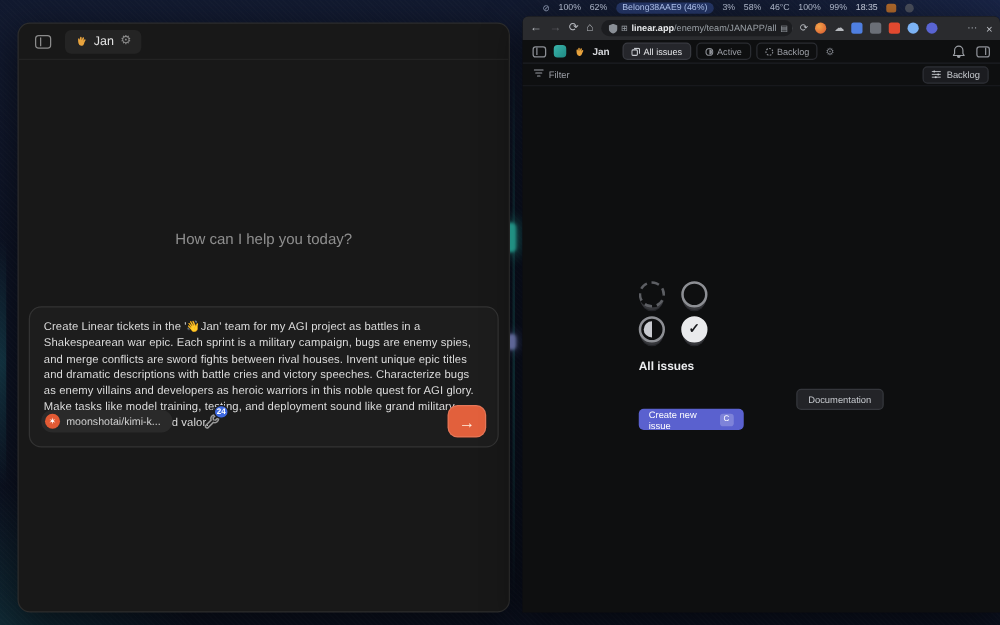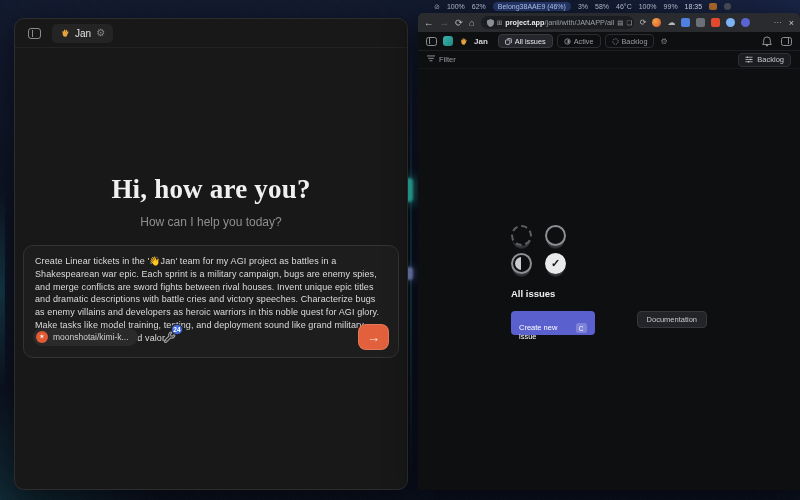--- a/index.html
+++ b/index.html
@@ -110,22 +110,22 @@
   .coin.backlog { border-style:dashed; border-color:#5d5f64; }
   .coin.todo { border-color:#8d8f94; }
   .coin.progress { border-color:#8d8f94; }
   .coin.progress .half { position:absolute; inset:2px; border-radius:50%;
     background:linear-gradient(to right, #c9cbd0 50%, transparent 50%); }
   .coin.done { background:#e9eaec; border-color:#e9eaec; display:flex; align-items:center; justify-content:center; }
   .coin.done span { color:#17181b; font-size:11px; font-weight:bold; line-height:1; }
   .empty h2 { margin-top:14px; font-size:9.5px; font-weight:bold; color:#eceef0; }
   .empty p { margin-top:6px; font-size:8px; line-height:11.5px; color:#8a8f98; }
   .empty-actions { margin-top:12px; display:flex; gap:8px; }
-  .btn-primary { height:17px; display:flex; gap:4px; padding:12px 8px;
-    background:#5a61cf; border-radius:4px; font-size:7.5px; color:#fff; }
+  .btn-primary { height:17px; display:flex; align-items:center; gap:4px; padding:0 8px;
+    background:#5a61cf; border-radius:4px; font-size:7.5px; color:#fff;margin-top:16px; }
   .kbd { background:rgba(255,255,255,.22); border-radius:2.5px; font-size:6.5px; padding:0 3px; height:10px;
     display:flex; align-items:center; }
   .btn-secondary { height:17px; display:flex; align-items:center; padding:0 9px;
     background:#232428; border:1px solid #35373c; border-radius:4px; font-size:7.5px; color:#c6c9ce;margin-left:34px; }
   svg { display:block; }
 </style>
 </head>
 <body>
 
 <div class="glow-line"></div>
@@ -154,21 +154,20 @@
     <div class="jan-tab">
       <svg class="hand-ico" viewBox="0 0 12 12">
           <path d="M3 6 Q2.6 3.4 3.6 3.2 Q4.4 3 4.6 5 L4.9 2.4 Q5 1.5 5.8 1.7 Q6.5 1.9 6.4 3 L6.4 5 L7.2 2.7 Q7.5 1.9 8.2 2.2 Q8.9 2.5 8.6 3.6 L8 5.6 L9 4.3 Q9.5 3.7 10 4.2 Q10.5 4.7 9.9 5.6 Q9 7.2 8.6 8.6 Q8 10.6 5.9 10.4 Q3.8 10.2 3.3 8 Z" fill="#e8a33d"></path>
         </svg>
       <span>Jan</span>
       <span class="gear">⚙</span>
     </div>
   </div>
 
   <div class="greeting">
-    <h1>Hi, how are you?</h1>
     <p>How can I help you today?</p>
   </div>
 
   <div class="composer">
     <div class="prompt">Create Linear tickets in the '👋Jan' team for my AGI project as battles in a Shakespearean war epic. Each sprint is a military campaign, bugs are enemy spies, and merge conflicts are sword fights between rival houses. Invent unique epic titles and dramatic descriptions with battle cries and victory speeches. Characterize bugs as enemy villains and developers as heroic warriors in this noble quest for AGI glory. Make tasks like model training, testing, and deployment sound like grand military campaigns with honor and valor.</div>
     <div class="composer-row">
       <div class="model-pill">
         <span class="model-logo">✶</span>
         <span>moonshotai/kimi-k...</span>
       </div>
@@ -189,21 +188,21 @@
   <div class="toolbar">
     <span class="nav-ico">←</span>
     <span class="nav-ico dim">→</span>
     <span class="nav-ico">⟳</span>
     <span class="nav-ico">⌂</span>
     <div class="addressbar">
       <svg class="addr-ico" width="7" height="8" viewBox="0 0 8 9">
           <path d="M4 0 L8 1.5 V4.5 Q8 7.5 4 9 Q0 7.5 0 4.5 V1.5 Z" fill="#8a8f96"></path>
         </svg>
       <span class="addr-ico">⊞</span>
-      <span><b>project.app</b><span>/janii/with/JANAPP/all</span></span>
+      <span><b>linear.app</b><span>/enemy/team/JANAPP/all</span></span>
       <span class="addr-ico">▤</span>
       <span class="addr-ico">❏</span>
     </div>
     <span class="nav-ico" style="font-size:8px">⟳</span>
     <span class="ext" style="background:radial-gradient(circle at 35% 35%, #f2a54a, #d8542e)"></span>
     <span class="nav-ico" style="font-size:8px">☁</span>
     <span class="ext sq" style="background:#4f7fe0"></span>
     <span class="ext sq" style="background:#6b6f77"></span>
     <span class="ext sq" style="background:#e2492f"></span>
     <span class="ext" style="background:#7cb3f5"></span>

